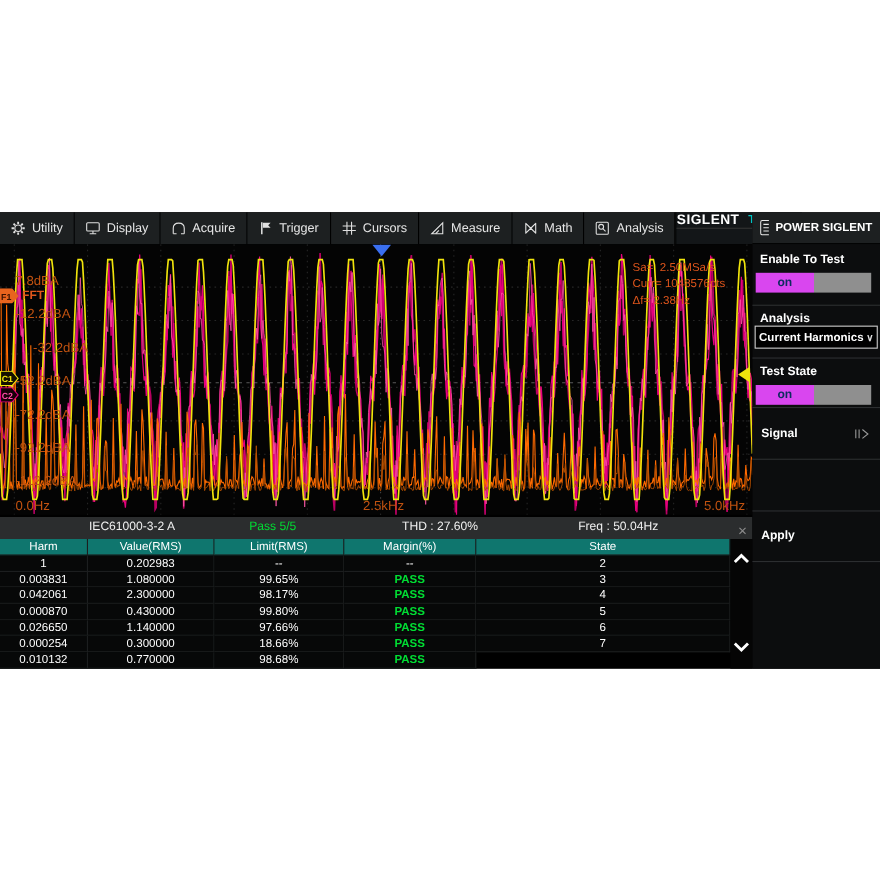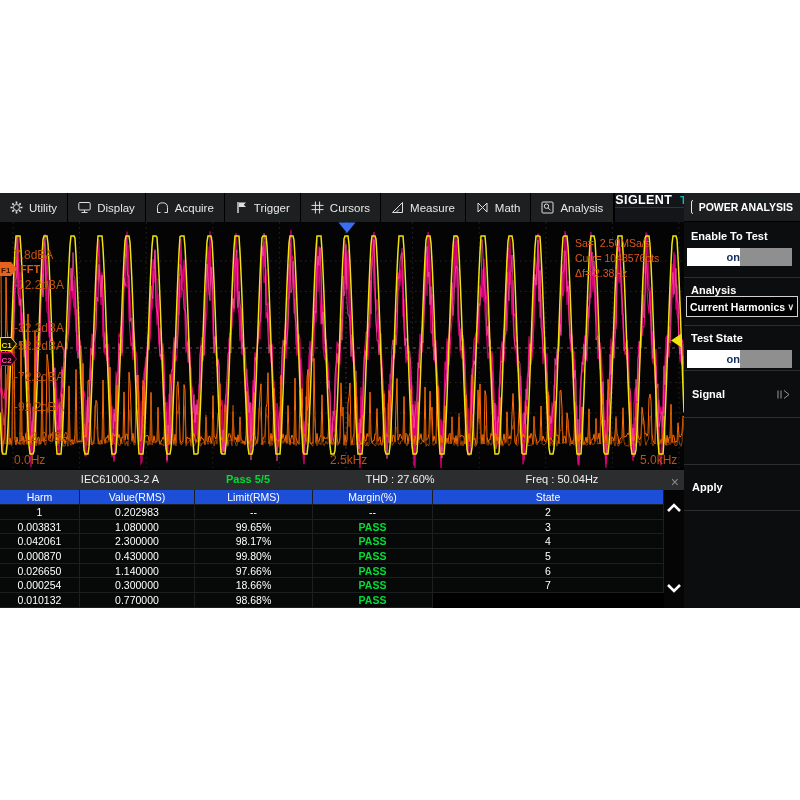--- a/index.html
+++ b/index.html
@@ -23,36 +23,36 @@
   .fft-label,.freq-label{color:#c05210;font-size:12px;white-space:nowrap}
   .freq-label{position:absolute;bottom:1px}
   .acq-info{position:absolute;left:575px;top:14px;color:#e0561c;font-size:10.5px;line-height:15px;white-space:pre}
   .chan-marker{position:absolute;left:0}
   .fft-trace-label{position:absolute;left:20px;top:41px;color:#e0561c;font-size:11px;font-weight:bold}
   .trig-pos{position:absolute;left:338px;top:0}
   .trig-level{position:absolute;right:2px;top:111px}
   
   .status-bar{position:absolute;left:0;top:277px;width:684px;height:20px;background:#2b2d2e;color:#f0f0f0;font-size:11px}
   .status-bar span{position:absolute;top:3px;transform:translateX(-50%);white-space:nowrap}
-  .sb-pass{color:#00dd33;font-weight:bold}
+  .sb-pass{color:#00dd33;font-weight:normal}
   .sb-close{position:absolute;right:5px;top:1px;transform:none!important;color:#8a8a8a;font-size:14px;line-height:18px;cursor:default}
   
   .harm-table{position:absolute;left:0;top:297px;width:664px;height:118px;display:grid;grid-template-columns:80px 115px 118px 120px 231px;grid-template-rows:15px repeat(7,14.7px);font-size:10.5px;color:#fff}
   .harm-table div{display:flex;align-items:center;justify-content:center;border-right:1px solid #1c1e1f;border-bottom:1px solid #1c1e1f;background:#070808;white-space:nowrap;overflow:hidden}
-  .harm-table .th{background:#1d4ed8}
+  .harm-table .th{background:#0f766e}
   .harm-table .pass{color:#00dd33;font-weight:bold}
   .scroll-zone{position:absolute;left:664px;top:297px;width:20px;height:118px;background:#050505}
   .scroll-up{position:absolute;left:2px;top:12px}
   .scroll-down{position:absolute;left:2px;top:92px}
   
   .side-panel{position:absolute;left:684px;top:0;width:116px;height:415px;background:#0c0d0e;color:#fff}
   .panel-header{position:absolute;left:0;top:0;width:116px;height:29px;background:#1d2021;border-bottom:1px solid #000;display:flex;align-items:center;gap:6px;padding:0 7px;font-size:10.5px;font-weight:bold;white-space:nowrap}
   .panel-label{position:absolute;left:7px;font-size:11px;font-weight:bold;white-space:nowrap}
   .toggle{position:absolute;left:3px;width:105px;height:18px;display:flex}
-  .tg-on{width:53px;background:#ffffff;color:#0e2c5e;font-size:11px;font-weight:bold;text-align:right;line-height:18px}
+  .tg-on{width:53px;background:#d946ef;color:#0e2c5e;font-size:11px;font-weight:bold;text-align:center;line-height:18px}
   .tg-off{flex:1;background:#8f8f8f}
   .dropdown{position:absolute;left:2px;width:112px;height:21px;border:1px solid #d0d0d0;background:#000;display:flex;align-items:center;justify-content:space-between;padding:0 3px;font-size:10.5px;font-weight:bold;white-space:nowrap}
   .dd-chev{color:#ddd;font-size:9px}
   .hr{position:absolute;left:0;width:116px;height:1px;background:#2c2e30}
   .panel-row-label{font-size:11px;font-weight:bold}
   .panel-row{position:absolute;left:0;width:116px;height:24px;display:flex;align-items:center;justify-content:space-between;padding:0 8px}
 </style>
 </head>
 <body>
 
@@ -176,21 +176,21 @@
           <polyline points="0.0,165.1 1.0,171.3 2.0,166.7 3.0,175.1 4.0,176.7 5.0,168.7 6.0,162.4 7.0,163.3 8.0,156.7 9.0,155.6 10.0,134.5 11.0,135.8 12.0,110.1 13.0,87.0 14.0,90.5 15.0,57.5 16.0,56.8 17.0,51.1 18.0,13.0 19.0,62.6 20.0,63.2 21.0,97.4 22.0,97.4 23.0,102.1 24.0,135.3 25.0,125.0 26.0,117.8 27.0,143.3 28.0,143.3 29.0,160.9 30.0,190.7 31.0,245.2 32.0,199.3 33.0,214.5 34.0,160.9 35.0,151.9 36.0,131.8 37.0,139.4 38.0,111.6 39.0,124.4 40.0,89.5 41.0,74.8 42.0,68.0 43.0,27.9 44.0,19.0 45.0,22.6 46.0,79.6 47.0,33.6 48.0,58.3 49.0,115.1 50.0,99.2 51.0,109.9 52.0,119.0 53.0,152.1 54.0,175.2 55.0,183.6 56.0,160.1 57.0,193.2 58.0,176.5 59.0,233.6 60.0,176.5 61.0,168.8 62.0,144.2 63.0,159.3 64.0,149.5 65.0,144.2 66.0,120.4 67.0,111.8 68.0,112.1 69.0,107.8 70.0,72.3 71.0,63.0 72.0,58.1 73.0,76.7 74.0,58.3 75.0,92.1 76.0,95.1 77.0,129.1 78.0,113.0 79.0,131.7 80.0,118.3 81.0,132.0 82.0,167.1 83.0,172.8 84.0,168.7 85.0,176.4 86.0,234.4 87.0,178.0 88.0,224.3 89.0,193.7 90.0,146.5 91.0,159.0 92.0,144.9 93.0,114.4 94.0,113.7 95.0,86.9 96.0,87.9 97.0,56.7 98.0,42.7 99.0,17.2 100.0,51.7 101.0,69.9 102.0,53.8 103.0,108.0 104.0,130.7 105.0,122.8 106.0,109.7 107.0,112.8 108.0,137.4 109.0,135.5 110.0,194.7 111.0,197.1 112.0,233.8 113.0,232.4 114.0,239.6 115.0,227.2 116.0,149.4 117.0,185.0 118.0,156.8 119.0,112.6 120.0,114.4 121.0,104.1 122.0,128.6 123.0,74.1 124.0,64.5 125.0,31.5 126.0,35.7 127.0,9.4 128.0,47.2 129.0,95.5 130.0,110.5 131.0,123.9 132.0,120.0 133.0,138.0 134.0,110.3 135.0,120.6 136.0,156.3 137.0,182.8 138.0,158.7 139.0,203.1 140.0,221.0 141.0,232.4 142.0,178.8 143.0,211.3 144.0,185.2 145.0,145.5 146.0,157.9 147.0,128.6 148.0,112.1 149.0,125.5 150.0,117.8 151.0,69.7 152.0,87.2 153.0,37.1 154.0,47.1 155.0,27.2 156.0,72.3 157.0,103.2 158.0,71.7 159.0,123.5 160.0,131.9 161.0,137.7 162.0,134.8 163.0,121.3 164.0,135.9 165.0,190.3 166.0,207.3 167.0,180.0 168.0,230.4 169.0,171.9 170.0,221.4 171.0,201.0 172.0,160.6 173.0,129.7 174.0,115.3 175.0,136.4 176.0,139.2 177.0,132.3 178.0,96.0 179.0,52.5 180.0,53.4 181.0,16.7 182.0,51.2 183.0,60.1 184.0,37.4 185.0,56.0 186.0,130.4 187.0,119.5 188.0,140.4 189.0,116.0 190.0,133.8 191.0,163.0 192.0,165.4 193.0,173.2 194.0,182.7 195.0,219.4 196.0,199.4 197.0,177.4 198.0,216.6 199.0,162.4 200.0,167.6 201.0,143.8 202.0,122.6 203.0,139.3 204.0,130.3 205.0,68.8 206.0,69.0 207.0,64.6 208.0,29.0 209.0,59.8 210.0,9.3 211.0,63.5 212.0,45.3 213.0,80.9 214.0,117.6 215.0,116.0 216.0,114.8 217.0,138.8 218.0,137.4 219.0,145.2 220.0,180.2 221.0,184.2 222.0,177.7 223.0,193.5 224.0,229.0 225.0,216.5 226.0,200.5 227.0,177.6 228.0,155.0 229.0,140.9 230.0,111.5 231.0,112.2 232.0,81.0 233.0,61.2 234.0,54.9 235.0,29.7 236.0,11.1 237.0,75.7 238.0,85.9 239.0,92.2 240.0,119.3 241.0,85.8 242.0,118.1 243.0,111.9 244.0,145.4 245.0,163.4 246.0,158.8 247.0,200.8 248.0,205.2 249.0,173.7 250.0,230.4 251.0,195.8 252.0,209.6 253.0,158.1 254.0,180.7 255.0,143.5 256.0,130.8 257.0,136.7 258.0,111.1 259.0,103.9 260.0,98.6 261.0,99.0 262.0,26.0 263.0,23.6 264.0,45.4 265.0,19.2 266.0,96.5 267.0,90.3 268.0,99.9 269.0,94.4 270.0,112.9 271.0,141.2 272.0,123.8 273.0,175.4 274.0,168.2 275.0,174.9 276.0,193.8 277.0,193.9 278.0,208.4 279.0,225.4 280.0,219.1 281.0,161.1 282.0,127.4 283.0,123.4 284.0,122.2 285.0,107.9 286.0,136.9 287.0,110.4 288.0,74.7 289.0,77.2 290.0,67.5 291.0,40.1 292.0,33.5 293.0,36.5 294.0,51.5 295.0,69.4 296.0,107.9 297.0,133.7 298.0,125.2 299.0,112.1 300.0,117.7 301.0,187.0 302.0,177.3 303.0,225.9 304.0,198.9 305.0,213.4 306.0,199.4 307.0,186.8 308.0,184.9 309.0,134.1 310.0,126.1 311.0,134.2 312.0,137.5 313.0,139.1 314.0,126.5 315.0,61.4 316.0,100.5 317.0,39.0 318.0,40.5 319.0,42.0 320.0,72.0 321.0,102.6 322.0,91.1 323.0,82.5 324.0,122.7 325.0,129.1 326.0,126.6 327.0,135.0 328.0,141.2 329.0,165.6 330.0,171.0 331.0,202.8 332.0,218.8 333.0,194.1 334.0,198.9 335.0,179.6 336.0,156.6 337.0,119.6 338.0,124.7 339.0,121.3 340.0,142.7 341.0,103.7 342.0,109.4 343.0,93.7 344.0,63.5 345.0,18.0 346.0,60.4 347.0,64.9 348.0,27.6 349.0,51.9 350.0,80.3 351.0,113.1 352.0,127.5 353.0,140.1 354.0,135.9 355.0,146.5 356.0,176.8 357.0,174.2 358.0,199.8 359.0,220.2 360.0,236.4 361.0,164.9 362.0,190.7 363.0,195.4 364.0,139.9 365.0,124.8 366.0,110.3 367.0,109.8 368.0,114.6 369.0,114.3 370.0,82.4 371.0,57.6 372.0,41.6 373.0,33.6 374.0,65.0 375.0,69.9 376.0,98.3 377.0,110.3 378.0,91.2 379.0,130.4 380.0,122.2 381.0,111.4 382.0,151.6 383.0,188.2 384.0,177.7 385.0,227.2 386.0,209.4 387.0,214.0 388.0,215.1 389.0,161.9 390.0,203.8 391.0,169.9 392.0,158.5 393.0,133.8 394.0,129.7 395.0,130.3 396.0,88.0 397.0,89.7 398.0,50.3 399.0,55.9 400.0,63.9 401.0,45.5 402.0,25.9 403.0,95.1 404.0,76.7 405.0,115.7 406.0,140.9 407.0,123.9 408.0,123.6 409.0,125.3 410.0,145.2 411.0,172.2 412.0,162.8 413.0,228.4 414.0,195.8 415.0,246.3 416.0,183.2 417.0,207.9 418.0,146.0 419.0,148.5 420.0,111.7 421.0,122.8 422.0,105.7 423.0,103.8 424.0,83.8 425.0,81.6 426.0,33.0 427.0,44.0 428.0,62.2 429.0,14.8 430.0,70.9 431.0,110.4 432.0,111.6 433.0,100.1 434.0,120.7 435.0,138.9 436.0,118.3 437.0,170.7 438.0,176.0 439.0,165.5 440.0,212.5 441.0,248.2 442.0,198.4 443.0,229.7 444.0,180.2 445.0,139.6 446.0,148.3 447.0,116.3 448.0,128.1 449.0,143.5 450.0,130.4 451.0,110.2 452.0,98.3 453.0,69.2 454.0,63.6 455.0,19.3 456.0,65.4 457.0,18.3 458.0,88.8 459.0,100.6 460.0,129.4 461.0,106.4 462.0,119.5 463.0,116.1 464.0,135.0 465.0,141.4 466.0,178.9 467.0,176.7 468.0,233.2 469.0,205.9 470.0,206.5 471.0,169.1 472.0,205.8 473.0,137.4 474.0,117.7 475.0,115.8 476.0,110.0 477.0,115.8 478.0,109.8 479.0,85.8 480.0,62.9 481.0,73.5 482.0,74.4 483.0,46.7 484.0,79.7 485.0,44.3 486.0,70.7 487.0,81.5 488.0,99.0 489.0,115.7 490.0,145.9 491.0,156.3 492.0,129.3 493.0,143.9 494.0,169.1 495.0,228.4 496.0,201.7 497.0,198.7 498.0,224.4 499.0,176.1 500.0,154.1 501.0,127.9 502.0,119.4 503.0,129.0 504.0,139.4 505.0,123.0 506.0,67.5 507.0,109.3 508.0,78.2 509.0,32.5 510.0,63.0 511.0,51.7 512.0,92.8 513.0,58.3 514.0,94.0 515.0,91.8 516.0,120.0 517.0,114.7 518.0,140.5 519.0,150.1 520.0,188.9 521.0,154.0 522.0,222.1 523.0,218.9 524.0,237.9 525.0,179.9 526.0,181.3 527.0,192.8 528.0,151.3 529.0,114.3 530.0,134.8 531.0,142.7 532.0,135.8 533.0,122.4 534.0,100.4 535.0,34.9 536.0,42.6 537.0,58.6 538.0,23.2 539.0,30.2 540.0,47.9 541.0,92.9 542.0,101.0 543.0,142.2 544.0,126.7 545.0,114.9 546.0,148.8 547.0,131.5 548.0,192.0 549.0,172.9 550.0,198.0 551.0,218.7 552.0,180.3 553.0,200.8 554.0,163.0 555.0,167.1 556.0,148.7 557.0,148.4 558.0,130.9 559.0,122.2 560.0,110.4 561.0,91.5 562.0,63.6 563.0,74.1 564.0,67.7 565.0,9.0 566.0,15.3 567.0,66.4 568.0,58.7 569.0,94.0 570.0,116.7 571.0,112.6 572.0,113.6 573.0,138.4 574.0,137.9 575.0,138.2 576.0,214.6 577.0,223.8 578.0,242.6 579.0,235.8 580.0,169.0 581.0,159.0 582.0,147.3 583.0,134.8 584.0,122.5 585.0,113.2 586.0,135.1 587.0,139.5 588.0,84.1 589.0,96.2 590.0,63.2 591.0,9.9 592.0,49.6 593.0,70.3 594.0,44.4 595.0,87.0 596.0,99.7 597.0,105.6 598.0,137.1 599.0,135.0 600.0,120.4 601.0,169.9 602.0,159.9 603.0,173.2 604.0,196.0 605.0,227.2 606.0,242.0 607.0,231.4 608.0,186.5 609.0,169.2 610.0,173.7 611.0,116.4 612.0,139.6 613.0,129.1 614.0,124.5 615.0,77.7 616.0,107.1 617.0,70.9 618.0,17.7 619.0,29.4 620.0,24.5 621.0,62.8 622.0,92.4 623.0,92.0 624.0,115.4 625.0,132.8 626.0,129.2 627.0,138.2 628.0,125.2 629.0,146.9 630.0,176.6 631.0,194.6 632.0,232.9 633.0,202.1 634.0,224.7 635.0,194.8 636.0,198.5 637.0,166.8 638.0,136.3 639.0,119.1 640.0,126.1 641.0,109.1 642.0,113.9 643.0,104.6 644.0,104.8 645.0,88.9 646.0,10.2 647.0,66.6 648.0,82.7 649.0,91.8 650.0,68.8 651.0,79.5 652.0,124.1 653.0,109.0 654.0,142.7 655.0,145.8 656.0,127.0 657.0,180.7 658.0,222.7 659.0,177.6 660.0,192.0 661.0,184.4 662.0,220.4 663.0,184.7 664.0,190.8 665.0,156.4 666.0,150.6 667.0,122.1 668.0,123.2 669.0,135.8 670.0,119.7 671.0,102.9 672.0,72.7 673.0,59.1 674.0,29.7 675.0,65.6 676.0,57.6 677.0,92.2 678.0,96.6 679.0,118.4 680.0,139.7 681.0,125.2 682.0,116.9 683.0,122.1 684.0,164.7" fill="none" stroke="#e6007e" stroke-width="1.1"></polyline>
           <polyline points="0.0,145.9 1.0,159.8 2.0,185.3 3.0,191.7 4.0,203.4 5.0,194.6 6.0,181.9 7.0,162.2 8.0,141.1 9.0,120.1 10.0,132.5 11.0,114.8 12.0,123.8 13.0,116.5 14.0,111.8 15.0,67.5 16.0,65.2 17.0,14.8 18.0,72.1 19.0,75.0 20.0,84.1 21.0,76.7 22.0,109.9 23.0,106.9 24.0,121.6 25.0,117.4 26.0,121.8 27.0,158.8 28.0,159.4 29.0,181.9 30.0,182.7 31.0,198.6 32.0,215.9 33.0,184.6 34.0,200.4 35.0,171.4 36.0,147.0 37.0,125.5 38.0,133.6 39.0,124.2 40.0,124.5 41.0,73.9 42.0,51.6 43.0,75.1 44.0,32.6 45.0,12.5 46.0,65.1 47.0,58.7 48.0,65.4 49.0,84.9 50.0,120.2 51.0,117.8 52.0,121.5 53.0,138.3 54.0,151.1 55.0,145.7 56.0,198.7 57.0,204.0 58.0,207.9 59.0,206.9 60.0,182.4 61.0,207.9 62.0,147.5 63.0,165.6 64.0,127.2 65.0,136.2 66.0,119.7 67.0,127.4 68.0,117.8 69.0,75.9 70.0,61.5 71.0,45.9 72.0,69.1 73.0,30.4 74.0,54.0 75.0,57.0 76.0,87.2 77.0,127.1 78.0,136.4 79.0,127.1 80.0,127.1 81.0,123.7 82.0,138.9 83.0,174.0 84.0,201.3 85.0,203.8 86.0,215.7 87.0,187.5 88.0,175.0 89.0,200.6 90.0,159.9 91.0,126.1 92.0,133.3 93.0,124.7 94.0,118.9 95.0,115.0 96.0,106.0 97.0,75.0 98.0,79.5 99.0,42.5 100.0,58.9 101.0,75.2 102.0,53.1 103.0,67.1 104.0,108.1 105.0,125.8 106.0,121.9 107.0,137.2 108.0,148.9 109.0,170.1 110.0,167.3 111.0,174.1 112.0,206.6 113.0,220.7 114.0,186.8 115.0,199.5 116.0,164.6 117.0,152.3 118.0,151.4 119.0,121.5 120.0,128.5 121.0,117.7 122.0,131.2 123.0,108.6 124.0,56.0 125.0,63.7 126.0,14.4 127.0,48.1 128.0,54.1 129.0,53.9 130.0,99.4 131.0,96.1 132.0,96.5 133.0,127.7 134.0,121.6 135.0,125.6 136.0,161.4 137.0,153.0 138.0,171.8 139.0,184.5 140.0,219.8 141.0,217.9 142.0,205.4 143.0,163.7 144.0,193.8 145.0,151.5 146.0,139.6 147.0,129.5 148.0,116.6 149.0,127.9 150.0,84.8 151.0,63.8 152.0,72.4 153.0,76.6 154.0,50.4 155.0,28.3 156.0,84.5 157.0,88.3 158.0,94.7 159.0,111.0 160.0,134.5 161.0,132.0 162.0,138.1 163.0,132.5 164.0,154.0 165.0,199.3 166.0,189.6 167.0,238.4 168.0,203.0 169.0,214.7 170.0,221.7 171.0,151.8 172.0,147.0 173.0,147.3 174.0,125.3 175.0,119.5 176.0,114.2 177.0,126.0 178.0,114.6 179.0,88.8 180.0,42.4 181.0,44.7 182.0,67.5 183.0,67.8 184.0,87.4 185.0,87.9 186.0,92.1 187.0,117.3 188.0,126.9 189.0,140.7 190.0,143.4 191.0,166.4 192.0,189.2 193.0,191.2 194.0,172.5 195.0,200.7 196.0,182.4 197.0,192.9 198.0,177.5 199.0,177.2 200.0,132.9 201.0,123.9 202.0,124.0 203.0,132.4 204.0,133.1 205.0,109.5 206.0,70.0 207.0,42.1 208.0,56.5 209.0,69.2 210.0,78.7 211.0,44.8 212.0,55.4 213.0,76.0 214.0,131.2 215.0,114.6 216.0,124.4 217.0,144.0 218.0,137.6 219.0,142.1 220.0,177.1 221.0,223.3 222.0,232.1 223.0,207.8 224.0,229.8 225.0,181.4 226.0,170.3 227.0,155.1 228.0,132.1 229.0,129.5 230.0,129.7 231.0,130.7 232.0,85.6 233.0,76.2 234.0,86.5 235.0,47.5 236.0,34.2 237.0,27.8 238.0,85.7 239.0,69.3 240.0,81.2 241.0,87.8 242.0,126.6 243.0,118.9 244.0,129.5 245.0,125.9 246.0,144.9 247.0,159.5 248.0,166.2 249.0,190.7 250.0,180.2 251.0,238.1 252.0,191.5 253.0,179.6 254.0,166.3 255.0,135.4 256.0,138.6 257.0,126.6 258.0,119.9 259.0,105.5 260.0,99.4 261.0,89.2 262.0,25.3 263.0,33.7 264.0,11.3 265.0,18.7 266.0,82.6 267.0,82.1 268.0,112.8 269.0,131.4 270.0,122.7 271.0,134.3 272.0,138.0 273.0,157.2 274.0,189.9 275.0,188.5 276.0,208.6 277.0,238.9 278.0,215.1 279.0,197.7 280.0,188.0 281.0,173.4 282.0,137.6 283.0,118.3 284.0,123.9 285.0,118.2 286.0,122.3 287.0,116.0 288.0,106.1 289.0,78.3 290.0,20.2 291.0,70.9 292.0,66.7 293.0,39.3 294.0,73.0 295.0,94.6 296.0,101.5 297.0,111.6 298.0,122.6 299.0,136.8 300.0,138.6 301.0,182.7 302.0,170.7 303.0,205.5 304.0,231.3 305.0,216.6 306.0,174.5 307.0,188.5 308.0,183.9 309.0,161.7 310.0,143.3 311.0,128.3 312.0,123.4 313.0,106.1 314.0,103.3 315.0,89.0 316.0,90.7 317.0,47.9 318.0,34.2 319.0,43.5 320.0,25.7 321.0,48.8 322.0,102.0 323.0,90.0 324.0,106.0 325.0,121.7 326.0,117.4 327.0,127.2 328.0,166.7 329.0,158.2 330.0,171.6 331.0,220.4 332.0,217.9 333.0,188.9 334.0,193.7 335.0,153.0 336.0,142.1 337.0,131.2 338.0,141.0 339.0,134.9 340.0,128.6 341.0,96.4 342.0,118.0 343.0,54.1 344.0,73.8 345.0,68.8 346.0,22.2 347.0,80.9 348.0,93.2 349.0,93.2 350.0,100.6 351.0,134.6 352.0,112.8 353.0,116.8 354.0,138.5 355.0,168.9 356.0,148.8 357.0,196.8 358.0,216.2 359.0,226.8 360.0,196.6 361.0,211.3 362.0,189.8 363.0,172.6 364.0,145.5 365.0,128.5 366.0,137.4 367.0,133.5 368.0,111.3 369.0,98.1 370.0,58.5 371.0,92.3 372.0,35.7 373.0,34.0 374.0,17.4 375.0,58.2 376.0,100.3 377.0,118.9 378.0,118.6 379.0,133.0 380.0,121.6 381.0,140.2 382.0,146.5 383.0,158.0 384.0,189.4 385.0,185.6 386.0,218.7 387.0,236.6 388.0,213.9 389.0,220.9 390.0,194.6 391.0,155.0 392.0,124.6 393.0,117.8 394.0,136.5 395.0,112.8 396.0,122.9 397.0,111.4 398.0,55.0 399.0,56.1 400.0,39.1 401.0,32.7 402.0,30.7 403.0,46.2 404.0,108.6 405.0,123.7 406.0,116.1 407.0,119.4 408.0,132.2 409.0,128.9 410.0,131.4 411.0,147.6 412.0,193.6 413.0,182.5 414.0,205.8 415.0,191.9 416.0,184.4 417.0,170.1 418.0,140.5 419.0,146.0 420.0,128.3 421.0,120.2 422.0,119.2 423.0,120.9 424.0,96.1 425.0,58.2 426.0,33.8 427.0,24.2 428.0,55.0 429.0,50.1 430.0,82.7 431.0,64.5 432.0,86.2 433.0,120.9 434.0,138.3 435.0,121.8 436.0,127.3 437.0,147.1 438.0,160.2 439.0,202.6 440.0,217.9 441.0,221.4 442.0,236.1 443.0,218.8 444.0,192.1 445.0,166.9 446.0,159.2 447.0,148.3 448.0,120.8 449.0,116.0 450.0,106.1 451.0,83.2 452.0,60.5 453.0,93.7 454.0,80.0 455.0,53.3 456.0,44.4 457.0,44.6 458.0,46.5 459.0,96.9 460.0,108.6 461.0,127.7 462.0,127.4 463.0,116.8 464.0,136.6 465.0,164.5 466.0,174.4 467.0,199.9 468.0,232.1 469.0,233.7 470.0,231.6 471.0,213.0 472.0,160.1 473.0,144.9 474.0,138.6 475.0,142.8 476.0,129.4 477.0,105.2 478.0,93.7 479.0,81.4 480.0,83.6 481.0,69.9 482.0,17.4 483.0,32.6 484.0,62.1 485.0,67.4 486.0,83.5 487.0,113.6 488.0,104.0 489.0,124.5 490.0,117.9 491.0,144.1 492.0,150.0 493.0,170.5 494.0,197.7 495.0,181.0 496.0,226.8 497.0,218.7 498.0,194.5 499.0,200.6 500.0,152.3 501.0,139.6 502.0,139.5 503.0,120.2 504.0,120.8 505.0,111.6 506.0,112.2 507.0,50.1 508.0,64.3 509.0,78.8 510.0,49.9 511.0,50.0 512.0,33.0 513.0,64.3 514.0,114.0 515.0,123.7 516.0,125.5 517.0,126.7 518.0,137.9 519.0,139.1 520.0,141.6 521.0,168.8 522.0,226.4 523.0,214.7 524.0,190.4 525.0,201.9 526.0,166.9 527.0,177.7 528.0,157.4 529.0,136.2 530.0,122.0 531.0,137.9 532.0,117.5 533.0,90.9 534.0,59.4 535.0,52.3 536.0,63.4 537.0,45.8 538.0,18.1 539.0,79.5 540.0,48.3 541.0,105.2 542.0,109.8 543.0,123.9 544.0,131.1 545.0,132.4 546.0,150.3 547.0,150.6 548.0,176.2 549.0,208.5 550.0,193.7 551.0,201.5 552.0,194.2 553.0,184.7 554.0,180.6 555.0,136.4 556.0,143.2 557.0,126.9 558.0,126.3 559.0,129.3 560.0,102.3 561.0,113.5 562.0,52.5 563.0,50.2 564.0,48.5 565.0,28.5 566.0,36.0 567.0,69.4 568.0,64.0 569.0,93.9 570.0,114.6 571.0,121.8 572.0,122.3 573.0,127.5 574.0,156.8 575.0,148.2 576.0,159.0 577.0,224.0 578.0,197.3 579.0,234.1 580.0,183.1 581.0,159.7 582.0,139.9 583.0,142.6 584.0,122.5 585.0,137.3 586.0,137.2 587.0,127.0 588.0,112.4 589.0,86.1 590.0,80.9 591.0,40.0 592.0,30.0 593.0,53.3 594.0,38.9 595.0,56.2 596.0,118.0 597.0,115.5 598.0,113.7 599.0,128.0 600.0,127.3 601.0,140.6 602.0,174.1 603.0,159.6 604.0,204.7 605.0,198.1 606.0,225.7 607.0,232.9 608.0,168.2 609.0,168.4 610.0,132.2 611.0,152.5 612.0,124.3 613.0,120.1 614.0,136.3 615.0,117.5 616.0,102.6 617.0,37.4 618.0,24.4 619.0,16.6 620.0,37.0 621.0,59.7 622.0,76.2 623.0,91.7 624.0,129.1 625.0,127.2 626.0,125.3 627.0,118.3 628.0,154.6 629.0,166.8 630.0,166.4 631.0,176.2 632.0,222.3 633.0,205.9 634.0,235.1 635.0,220.3 636.0,157.2 637.0,179.2 638.0,136.8 639.0,132.3 640.0,119.1 641.0,126.0 642.0,107.7 643.0,72.8 644.0,95.9 645.0,69.6 646.0,36.1 647.0,41.8 648.0,65.8 649.0,68.9 650.0,80.2 651.0,99.8 652.0,122.1 653.0,136.6 654.0,118.1 655.0,142.9 656.0,143.8 657.0,166.0 658.0,161.8 659.0,204.9 660.0,199.9 661.0,191.7 662.0,189.6 663.0,205.6 664.0,143.7 665.0,162.8 666.0,134.8 667.0,132.9 668.0,118.6 669.0,104.4 670.0,120.8 671.0,63.8 672.0,61.6 673.0,50.4 674.0,72.5 675.0,64.7 676.0,46.3 677.0,78.9 678.0,80.3 679.0,122.8 680.0,132.1 681.0,120.5 682.0,142.0 683.0,133.8 684.0,147.2" fill="none" stroke="#ff57a8" stroke-width="0.7"></polyline>
           <polyline points="0.0,46.4 1.0,49.1 2.0,220.3 3.0,222.1 4.0,218.4 5.0,213.5 6.0,55.0 7.0,108.4 8.0,116.3 9.0,222.5 10.0,215.9 11.0,222.4 12.0,217.8 13.0,77.7 14.0,129.8 15.0,216.8 16.0,223.0 17.0,215.3 18.0,221.5 19.0,220.9 20.0,222.5 21.0,119.7 22.0,219.0 23.0,214.0 24.0,220.4 25.0,217.3 26.0,211.8 27.0,221.3 28.0,91.9 29.0,218.6 30.0,213.9 31.0,221.6 32.0,213.0 33.0,215.5 34.0,216.1 35.0,108.3 36.0,221.1 37.0,219.0 38.0,215.2 39.0,215.3 40.0,221.9 41.0,221.7 42.0,154.2 43.0,215.9 44.0,220.0 45.0,215.7 46.0,214.7 47.0,132.3 48.0,139.8 49.0,158.2 50.0,216.5 51.0,211.5 52.0,213.2 53.0,216.4 54.0,176.0 55.0,166.4 56.0,221.7 57.0,212.7 58.0,221.8 59.0,212.2 60.0,215.8 61.0,213.2 62.0,171.9 63.0,219.4 64.0,216.8 65.0,222.0 66.0,217.8 67.0,214.4 68.0,217.4 69.0,163.9 70.0,219.2 71.0,219.8 72.0,217.4 73.0,222.4 74.0,220.4 75.0,212.8 76.0,147.4 77.0,220.2 78.0,219.3 79.0,219.8 80.0,219.4 81.0,219.3 82.0,219.5 83.0,141.4 84.0,215.5 85.0,213.5 86.0,215.0 87.0,211.2 88.0,158.7 89.0,158.1 90.0,173.8 91.0,214.4 92.0,222.7 93.0,222.0 94.0,218.0 95.0,191.3 96.0,178.4 97.0,180.8 98.0,215.6 99.0,222.1 100.0,219.8 101.0,218.3 102.0,222.1 103.0,158.0 104.0,216.6 105.0,221.1 106.0,215.3 107.0,216.2 108.0,213.2 109.0,218.4 110.0,145.1 111.0,215.5 112.0,222.9 113.0,211.3 114.0,212.9 115.0,214.2 116.0,212.2 117.0,163.0 118.0,215.7 119.0,212.4 120.0,216.0 121.0,221.7 122.0,215.0 123.0,215.8 124.0,169.9 125.0,218.1 126.0,212.3 127.0,212.0 128.0,217.8 129.0,150.2 130.0,161.3 131.0,186.0 132.0,218.6 133.0,211.3 134.0,219.0 135.0,220.7 136.0,179.2 137.0,165.7 138.0,153.0 139.0,217.3 140.0,219.0 141.0,218.8 142.0,212.3 143.0,158.4 144.0,163.3 145.0,214.8 146.0,213.9 147.0,213.5 148.0,213.6 149.0,218.8 150.0,219.7 151.0,170.4 152.0,218.1 153.0,220.6 154.0,213.8 155.0,219.4 156.0,220.1 157.0,219.6 158.0,185.3 159.0,218.1 160.0,222.4 161.0,219.8 162.0,217.6 163.0,215.2 164.0,217.3 165.0,180.6 166.0,215.0 167.0,221.1 168.0,212.6 169.0,222.8 170.0,152.4 171.0,160.5 172.0,172.4 173.0,216.3 174.0,222.1 175.0,212.3 176.0,221.0 177.0,164.3 178.0,159.5 179.0,178.9 180.0,216.9 181.0,221.2 182.0,220.4 183.0,218.2 184.0,162.6 185.0,167.3 186.0,221.3 187.0,214.8 188.0,216.6 189.0,216.0 190.0,216.7 191.0,220.6 192.0,190.6 193.0,213.6 194.0,211.5 195.0,216.5 196.0,220.5 197.0,217.3 198.0,214.6 199.0,189.1 200.0,219.1 201.0,214.5 202.0,216.9 203.0,216.5 204.0,218.8 205.0,222.6 206.0,195.0 207.0,218.6 208.0,219.9 209.0,214.1 210.0,214.4 211.0,221.0 212.0,218.1 213.0,173.5 214.0,214.2 215.0,215.0 216.0,217.3 217.0,211.2 218.0,192.0 219.0,188.9 220.0,161.6 221.0,218.3 222.0,215.1 223.0,219.8 224.0,218.6 225.0,182.7 226.0,184.6 227.0,222.8 228.0,215.6 229.0,211.3 230.0,212.5 231.0,216.3 232.0,219.3 233.0,189.6 234.0,212.3 235.0,217.8 236.0,215.2 237.0,220.3 238.0,212.9 239.0,219.7 240.0,194.8 241.0,217.6 242.0,218.0 243.0,221.6 244.0,218.9 245.0,222.5 246.0,212.8 247.0,169.3 248.0,222.6 249.0,218.8 250.0,221.9 251.0,217.7 252.0,213.5 253.0,212.0 254.0,170.5 255.0,213.6 256.0,218.3 257.0,221.6 258.0,213.2 259.0,191.2 260.0,172.0 261.0,161.8 262.0,222.8 263.0,217.0 264.0,214.9 265.0,213.4 266.0,185.5 267.0,181.8 268.0,150.7 269.0,221.9 270.0,218.6 271.0,211.3 272.0,219.2 273.0,211.7 274.0,166.2 275.0,219.1 276.0,216.7 277.0,218.5 278.0,218.1 279.0,220.5 280.0,215.7 281.0,153.4 282.0,216.7 283.0,211.9 284.0,216.4 285.0,219.2 286.0,212.9 287.0,221.4 288.0,183.5 289.0,212.3 290.0,222.4 291.0,216.4 292.0,213.0 293.0,215.6 294.0,222.5 295.0,156.1 296.0,215.3 297.0,219.5 298.0,221.2 299.0,222.3 300.0,168.3 301.0,194.5 302.0,166.6 303.0,222.6 304.0,212.0 305.0,213.7 306.0,219.8 307.0,155.4 308.0,147.3 309.0,186.4 310.0,220.4 311.0,222.2 312.0,220.6 313.0,221.4 314.0,136.3 315.0,195.1 316.0,220.6 317.0,211.4 318.0,219.6 319.0,219.7 320.0,215.2 321.0,212.9 322.0,172.8 323.0,219.6 324.0,214.6 325.0,216.9 326.0,215.7 327.0,216.4 328.0,215.6 329.0,196.6 330.0,219.9 331.0,221.1 332.0,220.8 333.0,220.8 334.0,215.1 335.0,212.6 336.0,194.1 337.0,215.2 338.0,221.5 339.0,221.7 340.0,214.5 341.0,161.1 342.0,194.0 343.0,185.2 344.0,222.5 345.0,212.7 346.0,220.3 347.0,217.4 348.0,181.1 349.0,174.7 350.0,161.0 351.0,217.2 352.0,222.8 353.0,215.3 354.0,212.1 355.0,155.4 356.0,160.5 357.0,216.9 358.0,211.7 359.0,216.7 360.0,219.9 361.0,222.6 362.0,220.1 363.0,193.3 364.0,212.0 365.0,219.0 366.0,219.1 367.0,211.5 368.0,214.6 369.0,213.3 370.0,170.1 371.0,213.9 372.0,220.9 373.0,218.6 374.0,218.7 375.0,211.9 376.0,212.1 377.0,186.5 378.0,219.2 379.0,217.1 380.0,214.8 381.0,222.7 382.0,222.8 383.0,215.9 384.0,171.7 385.0,217.3 386.0,213.3 387.0,212.6 388.0,213.9 389.0,168.4 390.0,176.3 391.0,185.9 392.0,219.9 393.0,213.1 394.0,213.7 395.0,220.1 396.0,183.6 397.0,156.4 398.0,218.0 399.0,215.5 400.0,211.9 401.0,213.7 402.0,216.9 403.0,217.5 404.0,174.5 405.0,220.5 406.0,211.3 407.0,212.3 408.0,222.1 409.0,213.7 410.0,211.4 411.0,167.2 412.0,216.1 413.0,217.2 414.0,221.7 415.0,213.6 416.0,217.9 417.0,223.0 418.0,179.9 419.0,217.6 420.0,216.3 421.0,211.7 422.0,218.5 423.0,218.9 424.0,220.4 425.0,165.0 426.0,218.5 427.0,217.5 428.0,216.1 429.0,211.6 430.0,169.1 431.0,197.7 432.0,185.2 433.0,219.4 434.0,213.9 435.0,217.9 436.0,221.5 437.0,165.9 438.0,164.0 439.0,195.8 440.0,221.1 441.0,213.3 442.0,220.6 443.0,214.9 444.0,214.1 445.0,183.7 446.0,220.3 447.0,216.0 448.0,220.7 449.0,212.6 450.0,211.3 451.0,221.7 452.0,194.9 453.0,217.4 454.0,215.6 455.0,221.1 456.0,213.6 457.0,222.1 458.0,213.6 459.0,194.9 460.0,215.1 461.0,213.6 462.0,213.8 463.0,213.9 464.0,215.7 465.0,222.2 466.0,173.4 467.0,222.6 468.0,218.2 469.0,211.4 470.0,219.9 471.0,186.9 472.0,152.8 473.0,162.6 474.0,217.7 475.0,216.1 476.0,222.8 477.0,221.3 478.0,167.9 479.0,196.6 480.0,162.0 481.0,211.2 482.0,221.8 483.0,212.4 484.0,222.0 485.0,168.6 486.0,173.5 487.0,214.6 488.0,220.5 489.0,217.6 490.0,218.1 491.0,211.4 492.0,213.8 493.0,178.3 494.0,219.8 495.0,213.2 496.0,211.7 497.0,219.0 498.0,214.9 499.0,221.9 500.0,175.3 501.0,214.9 502.0,222.8 503.0,218.4 504.0,211.9 505.0,219.6 506.0,219.9 507.0,189.8 508.0,214.8 509.0,217.0 510.0,213.7 511.0,216.8 512.0,193.0 513.0,171.5 514.0,194.8 515.0,220.3 516.0,222.3 517.0,214.0 518.0,211.5 519.0,188.8 520.0,174.2 521.0,198.3 522.0,215.4 523.0,212.3 524.0,214.9 525.0,215.3 526.0,185.1 527.0,184.4 528.0,220.8 529.0,213.6 530.0,216.3 531.0,211.3 532.0,214.1 533.0,222.4 534.0,194.4 535.0,211.4 536.0,215.9 537.0,220.9 538.0,220.3 539.0,218.9 540.0,218.5 541.0,184.0 542.0,218.8 543.0,214.0 544.0,217.0 545.0,219.4 546.0,219.4 547.0,216.1 548.0,169.6 549.0,218.2 550.0,217.2 551.0,215.7 552.0,218.2 553.0,219.9 554.0,222.1 555.0,178.9 556.0,212.8 557.0,213.5 558.0,213.1 559.0,221.7 560.0,168.9 561.0,168.3 562.0,186.3 563.0,221.5 564.0,214.2 565.0,214.4 566.0,220.8 567.0,190.8 568.0,198.1 569.0,211.1 570.0,215.1 571.0,220.4 572.0,222.0 573.0,219.6 574.0,217.0 575.0,180.0 576.0,211.8 577.0,218.7 578.0,212.6 579.0,221.9 580.0,211.6 581.0,218.1 582.0,184.9 583.0,219.3 584.0,222.6 585.0,219.3 586.0,215.1 587.0,220.9 588.0,213.8 589.0,186.8 590.0,222.7 591.0,218.6 592.0,217.2 593.0,217.0 594.0,212.3 595.0,219.4 596.0,196.4 597.0,216.9 598.0,216.9 599.0,211.1 600.0,222.1 601.0,167.6 602.0,182.5 603.0,171.6 604.0,220.7 605.0,218.2 606.0,212.6 607.0,222.3 608.0,157.4 609.0,173.7 610.0,187.9 611.0,222.1 612.0,214.8 613.0,215.9 614.0,218.9 615.0,212.0 616.0,196.0 617.0,211.4 618.0,214.4 619.0,222.0 620.0,217.1 621.0,216.0 622.0,214.6 623.0,185.7 624.0,215.6 625.0,214.2 626.0,214.7 627.0,212.8 628.0,211.0 629.0,212.7 630.0,179.7 631.0,217.8 632.0,215.7 633.0,214.5 634.0,218.6 635.0,213.3 636.0,212.1 637.0,180.9 638.0,212.9 639.0,217.1 640.0,217.5 641.0,214.1 642.0,185.3 643.0,193.1 644.0,201.5 645.0,212.1 646.0,211.2 647.0,214.2 648.0,211.2 649.0,176.4 650.0,172.0 651.0,178.5 652.0,212.1 653.0,218.9 654.0,220.9 655.0,222.0 656.0,163.7 657.0,190.9 658.0,218.5 659.0,222.6 660.0,220.1 661.0,217.5 662.0,220.9 663.0,211.5 664.0,194.0 665.0,214.4 666.0,222.9 667.0,213.3 668.0,220.9 669.0,215.3 670.0,216.1 671.0,182.3 672.0,220.5 673.0,213.0 674.0,213.6 675.0,220.7 676.0,219.0 677.0,220.0 678.0,200.8 679.0,213.1 680.0,215.0 681.0,214.0 682.0,211.1 683.0,193.9 684.0,195.4" fill="none" stroke="#ff6a00" stroke-width="1"></polyline>
           <polyline points="0.0,117.8 1.0,146.3 2.0,221.0 3.0,223.8 4.0,220.4 5.0,221.8 6.0,151.9 7.0,167.4 8.0,146.9 9.0,221.6 10.0,219.8 11.0,222.8 12.0,223.6 13.0,157.5 14.0,169.3 15.0,219.9 16.0,223.0 17.0,219.6 18.0,220.5 19.0,221.8 20.0,217.8 21.0,144.2 22.0,222.4 23.0,219.3 24.0,223.1 25.0,218.0 26.0,219.5 27.0,222.7 28.0,168.6 29.0,221.4 30.0,221.9 31.0,223.8 32.0,223.9 33.0,220.1 34.0,219.9 35.0,179.8 36.0,224.0 37.0,221.0 38.0,219.0 39.0,223.1 40.0,218.9 41.0,219.8 42.0,191.5 43.0,219.4 44.0,218.9 45.0,223.1 46.0,222.7 47.0,185.3 48.0,190.5 49.0,180.0 50.0,219.4 51.0,219.4 52.0,220.1 53.0,218.8 54.0,196.8 55.0,182.1 56.0,224.0 57.0,224.1 58.0,220.4 59.0,222.0 60.0,219.1 61.0,218.6 62.0,205.5 63.0,224.1 64.0,223.6 65.0,224.2 66.0,220.0 67.0,218.8 68.0,224.3 69.0,178.7 70.0,221.8 71.0,223.3 72.0,218.8 73.0,219.4 74.0,217.9 75.0,221.6 76.0,188.6 77.0,220.5 78.0,220.8 79.0,217.9 80.0,218.0 81.0,220.3 82.0,219.6 83.0,198.0 84.0,218.1 85.0,221.2 86.0,223.3 87.0,218.4 88.0,204.2 89.0,207.4 90.0,196.4 91.0,222.3 92.0,222.8 93.0,219.5 94.0,221.9 95.0,183.4 96.0,206.0 97.0,206.4 98.0,221.7 99.0,219.5 100.0,222.9 101.0,220.7 102.0,221.9 103.0,196.7 104.0,218.5 105.0,221.7 106.0,218.0 107.0,220.8 108.0,218.8 109.0,219.9 110.0,196.5 111.0,221.0 112.0,221.1 113.0,221.7 114.0,221.2 115.0,221.9 116.0,223.7 117.0,206.9 118.0,220.6 119.0,223.3 120.0,223.8 121.0,218.8 122.0,221.9 123.0,220.9 124.0,205.6 125.0,223.3 126.0,222.4 127.0,219.2 128.0,224.2 129.0,202.9 130.0,187.6 131.0,206.4 132.0,219.9 133.0,218.0 134.0,222.9 135.0,223.0 136.0,192.5 137.0,188.2 138.0,193.5 139.0,220.5 140.0,222.0 141.0,224.1 142.0,220.4 143.0,207.6 144.0,202.1 145.0,218.9 146.0,220.5 147.0,218.7 148.0,223.6 149.0,218.2 150.0,222.8 151.0,183.0 152.0,223.0 153.0,219.6 154.0,220.1 155.0,220.7 156.0,219.9 157.0,218.9 158.0,196.3 159.0,219.8 160.0,218.8 161.0,222.4 162.0,221.7 163.0,223.2 164.0,224.1 165.0,183.4 166.0,217.8 167.0,221.7 168.0,220.7 169.0,221.3 170.0,195.2 171.0,184.9 172.0,195.7 173.0,222.6 174.0,223.2 175.0,218.7 176.0,223.9 177.0,188.9 178.0,191.6 179.0,182.3 180.0,221.2 181.0,222.8 182.0,222.5 183.0,220.7 184.0,199.5 185.0,183.6 186.0,224.0 187.0,221.1 188.0,221.1 189.0,219.3 190.0,217.9 191.0,224.2 192.0,208.7 193.0,220.1 194.0,224.3 195.0,222.2 196.0,218.4 197.0,218.1 198.0,220.2 199.0,171.5 200.0,223.9 201.0,224.0 202.0,221.0 203.0,221.2 204.0,220.6 205.0,222.8 206.0,192.8 207.0,219.3 208.0,222.3 209.0,220.3 210.0,219.0 211.0,221.9 212.0,222.0 213.0,196.5 214.0,224.2 215.0,219.6 216.0,218.0 217.0,222.2 218.0,198.4 219.0,192.3 220.0,185.1 221.0,222.2 222.0,222.7 223.0,223.7 224.0,219.4 225.0,190.3 226.0,209.4 227.0,224.0 228.0,223.9 229.0,218.2 230.0,218.3 231.0,217.8 232.0,223.8 233.0,183.2 234.0,219.1 235.0,219.5 236.0,223.8 237.0,223.6 238.0,220.0 239.0,217.9 240.0,202.4 241.0,220.8 242.0,220.7 243.0,219.0 244.0,221.9 245.0,222.9 246.0,220.6 247.0,198.2 248.0,223.1 249.0,221.0 250.0,219.0 251.0,223.2 252.0,218.6 253.0,217.8 254.0,206.6 255.0,223.7 256.0,220.4 257.0,218.4 258.0,219.8 259.0,186.5 260.0,184.9 261.0,199.6 262.0,220.4 263.0,222.5 264.0,219.0 265.0,220.6 266.0,191.9 267.0,194.6 268.0,195.0 269.0,221.0 270.0,224.2 271.0,218.3 272.0,223.5 273.0,219.3 274.0,207.5 275.0,220.6 276.0,224.3 277.0,217.9 278.0,224.3 279.0,219.6 280.0,219.2 281.0,208.3 282.0,218.7 283.0,221.4 284.0,217.9 285.0,220.4 286.0,218.5 287.0,218.1 288.0,201.3 289.0,221.8 290.0,223.2 291.0,220.8 292.0,220.4 293.0,221.3 294.0,217.8 295.0,188.1 296.0,223.8 297.0,220.2 298.0,218.7 299.0,220.8 300.0,208.4 301.0,201.6 302.0,185.6 303.0,219.5 304.0,222.0 305.0,220.6 306.0,222.6 307.0,201.1 308.0,203.2 309.0,202.4 310.0,220.7 311.0,220.2 312.0,223.7 313.0,224.1 314.0,193.9 315.0,200.5 316.0,221.0 317.0,223.7 318.0,217.9 319.0,222.3 320.0,221.3 321.0,222.7 322.0,202.8 323.0,222.1 324.0,223.6 325.0,221.8 326.0,219.3 327.0,221.6 328.0,221.9 329.0,199.9 330.0,221.4 331.0,220.4 332.0,222.9 333.0,220.6 334.0,222.6 335.0,218.3 336.0,188.0 337.0,223.0 338.0,223.3 339.0,219.5 340.0,219.4 341.0,192.1 342.0,186.5 343.0,195.5 344.0,223.6 345.0,220.8 346.0,224.1 347.0,219.1 348.0,190.5 349.0,204.9 350.0,192.1 351.0,223.4 352.0,221.5 353.0,222.4 354.0,223.0 355.0,197.0 356.0,186.6 357.0,223.0 358.0,220.1 359.0,222.0 360.0,219.5 361.0,218.8 362.0,219.8 363.0,197.1 364.0,218.1 365.0,223.1 366.0,224.0 367.0,219.9 368.0,224.2 369.0,222.5 370.0,190.8 371.0,218.4 372.0,221.1 373.0,221.9 374.0,221.9 375.0,223.8 376.0,223.5 377.0,211.0 378.0,223.0 379.0,223.2 380.0,220.7 381.0,221.8 382.0,223.4 383.0,219.5 384.0,190.6 385.0,218.4 386.0,221.0 387.0,221.0 388.0,219.5 389.0,198.2 390.0,190.4 391.0,207.4 392.0,223.3 393.0,222.7 394.0,220.2 395.0,218.6 396.0,206.6 397.0,205.1 398.0,219.6 399.0,222.0 400.0,222.3 401.0,218.8 402.0,219.1 403.0,218.3 404.0,191.9 405.0,221.6 406.0,220.7 407.0,223.9 408.0,219.6 409.0,219.7 410.0,218.4 411.0,210.4 412.0,223.7 413.0,218.0 414.0,222.1 415.0,224.1 416.0,219.7 417.0,221.8 418.0,192.6 419.0,220.4 420.0,221.4 421.0,222.1 422.0,219.9 423.0,217.9 424.0,219.0 425.0,197.0 426.0,224.3 427.0,222.0 428.0,223.1 429.0,223.9 430.0,209.8 431.0,188.9 432.0,209.9 433.0,223.2 434.0,223.0 435.0,221.1 436.0,218.1 437.0,204.2 438.0,203.0 439.0,192.5 440.0,220.1 441.0,223.9 442.0,221.5 443.0,222.4 444.0,219.9 445.0,201.0 446.0,221.9 447.0,218.4 448.0,221.1 449.0,222.0 450.0,219.3 451.0,221.2 452.0,194.8 453.0,219.2 454.0,223.3 455.0,222.4 456.0,219.6 457.0,223.5 458.0,224.2 459.0,191.2 460.0,218.0 461.0,223.5 462.0,218.7 463.0,224.1 464.0,218.2 465.0,218.3 466.0,195.0 467.0,224.1 468.0,221.8 469.0,223.8 470.0,223.3 471.0,197.5 472.0,191.9 473.0,195.6 474.0,221.9 475.0,224.3 476.0,224.2 477.0,219.4 478.0,200.8 479.0,195.5 480.0,203.6 481.0,221.5 482.0,222.3 483.0,220.0 484.0,220.8 485.0,203.0 486.0,209.0 487.0,222.2 488.0,223.4 489.0,219.5 490.0,222.2 491.0,223.2 492.0,221.7 493.0,190.6 494.0,222.4 495.0,219.3 496.0,224.3 497.0,220.5 498.0,218.8 499.0,218.1 500.0,193.2 501.0,222.8 502.0,223.8 503.0,223.9 504.0,221.5 505.0,219.3 506.0,220.7 507.0,199.6 508.0,221.6 509.0,223.8 510.0,221.9 511.0,218.7 512.0,203.4 513.0,207.5 514.0,199.4 515.0,219.1 516.0,221.3 517.0,223.8 518.0,222.6 519.0,211.6 520.0,206.6 521.0,205.2 522.0,221.3 523.0,217.9 524.0,219.0 525.0,220.8 526.0,210.8 527.0,202.1 528.0,223.8 529.0,223.2 530.0,223.7 531.0,222.9 532.0,223.3 533.0,219.0 534.0,194.9 535.0,219.3 536.0,220.6 537.0,223.1 538.0,220.7 539.0,219.3 540.0,218.1 541.0,204.8 542.0,221.2 543.0,222.8 544.0,223.0 545.0,222.4 546.0,220.7 547.0,218.0 548.0,199.2 549.0,220.9 550.0,224.0 551.0,219.6 552.0,221.5 553.0,223.4 554.0,222.2 555.0,194.9 556.0,219.7 557.0,224.1 558.0,217.8 559.0,218.5 560.0,208.1 561.0,208.8 562.0,193.6 563.0,220.9 564.0,219.7 565.0,221.2 566.0,221.5 567.0,210.9 568.0,198.1 569.0,218.5 570.0,223.9 571.0,218.6 572.0,220.6 573.0,218.2 574.0,223.2 575.0,200.1 576.0,219.0 577.0,221.3 578.0,222.4 579.0,221.2 580.0,219.1 581.0,221.9 582.0,193.4 583.0,223.1 584.0,222.2 585.0,220.7 586.0,223.0 587.0,223.3 588.0,221.3 589.0,195.4 590.0,217.8 591.0,218.5 592.0,222.0 593.0,222.2 594.0,222.3 595.0,219.6 596.0,200.6 597.0,217.8 598.0,222.3 599.0,220.3 600.0,220.6 601.0,198.0 602.0,203.3 603.0,200.7 604.0,220.3 605.0,219.5 606.0,220.3 607.0,222.0 608.0,203.6 609.0,194.1 610.0,193.4 611.0,222.7 612.0,217.9 613.0,219.0 614.0,220.8 615.0,224.1 616.0,194.2 617.0,219.6 618.0,224.1 619.0,223.7 620.0,219.9 621.0,221.0 622.0,218.6 623.0,209.9 624.0,219.4 625.0,223.4 626.0,224.0 627.0,223.3 628.0,224.0 629.0,224.2 630.0,193.5 631.0,224.0 632.0,220.6 633.0,220.0 634.0,220.7 635.0,222.3 636.0,224.1 637.0,204.8 638.0,220.6 639.0,218.8 640.0,224.0 641.0,220.6 642.0,195.4 643.0,202.3 644.0,198.3 645.0,218.3 646.0,223.4 647.0,219.2 648.0,218.5 649.0,213.1 650.0,194.1 651.0,194.2 652.0,221.1 653.0,223.8 654.0,221.7 655.0,219.6 656.0,194.9 657.0,206.5 658.0,218.8 659.0,217.9 660.0,222.1 661.0,217.8 662.0,222.4 663.0,220.3 664.0,197.6 665.0,220.7 666.0,223.4 667.0,222.7 668.0,222.9 669.0,221.3 670.0,222.6 671.0,193.2 672.0,221.1 673.0,219.2 674.0,221.1 675.0,223.7 676.0,223.2 677.0,223.4 678.0,210.4 679.0,219.2 680.0,223.0 681.0,224.3 682.0,220.6 683.0,196.5 684.0,209.7" fill="none" stroke="#b34e00" stroke-width="0.8"></polyline>
           <polyline points="0.0,190.4 1.0,212.1 2.0,229.1 3.0,232.0 4.0,232.0 5.0,232.0 6.0,232.0 7.0,223.6 8.0,204.8 9.0,181.6 10.0,155.4 11.0,127.5 12.0,99.4 13.0,72.5 14.0,48.3 15.0,27.9 16.0,14.0 17.0,14.0 18.0,14.0 19.0,14.0 20.0,14.0 21.0,27.9 22.0,48.2 23.0,72.5 24.0,99.4 25.0,127.5 26.0,155.4 27.0,181.6 28.0,204.7 29.0,223.6 30.0,232.0 31.0,232.0 32.0,232.0 33.0,232.0 34.0,229.1 35.0,212.1 36.0,190.4 37.0,165.1 38.0,137.7 39.0,109.5 40.0,82.0 41.0,56.6 42.0,34.7 43.0,17.5 44.0,14.0 45.0,14.0 46.0,14.0 47.0,14.0 48.0,21.8 49.0,40.4 50.0,63.4 51.0,89.5 52.0,117.3 53.0,145.5 54.0,172.5 55.0,196.8 56.0,217.3 57.0,232.0 58.0,232.0 59.0,232.0 60.0,232.0 61.0,232.0 62.0,218.8 63.0,198.7 64.0,174.6 65.0,147.7 66.0,119.6 67.0,91.7 68.0,65.4 69.0,42.1 70.0,23.1 71.0,14.0 72.0,14.0 73.0,14.0 74.0,14.0 75.0,16.3 76.0,33.1 77.0,54.7 78.0,79.8 79.0,107.2 80.0,135.4 81.0,163.0 82.0,188.4 83.0,210.5 84.0,227.9 85.0,232.0 86.0,232.0 87.0,232.0 88.0,232.0 89.0,224.9 90.0,206.4 91.0,183.6 92.0,157.6 93.0,129.8 94.0,101.6 95.0,74.6 96.0,50.1 97.0,29.4 98.0,14.0 99.0,14.0 100.0,14.0 101.0,14.0 102.0,14.0 103.0,26.5 104.0,46.4 105.0,70.4 106.0,97.2 107.0,125.2 108.0,153.2 109.0,179.6 110.0,203.0 111.0,222.2 112.0,232.0 113.0,232.0 114.0,232.0 115.0,232.0 116.0,230.2 117.0,213.6 118.0,192.3 119.0,167.3 120.0,139.9 121.0,111.7 122.0,84.1 123.0,58.5 124.0,36.3 125.0,18.7 126.0,14.0 127.0,14.0 128.0,14.0 129.0,14.0 130.0,20.5 131.0,38.7 132.0,61.4 133.0,87.3 134.0,115.1 135.0,143.3 136.0,170.4 137.0,195.0 138.0,215.9 139.0,231.9 140.0,232.0 141.0,232.0 142.0,232.0 143.0,232.0 144.0,220.2 145.0,200.4 146.0,176.6 147.0,149.9 148.0,121.9 149.0,93.9 150.0,67.4 151.0,43.8 152.0,24.4 153.0,14.0 154.0,14.0 155.0,14.0 156.0,14.0 157.0,15.2 158.0,31.6 159.0,52.8 160.0,77.7 161.0,104.9 162.0,133.2 163.0,160.8 164.0,186.5 165.0,208.9 166.0,226.7 167.0,232.0 168.0,232.0 169.0,232.0 170.0,232.0 171.0,226.1 172.0,208.1 173.0,185.6 174.0,159.8 175.0,132.1 176.0,103.9 177.0,76.7 178.0,51.9 179.0,30.9 180.0,14.7 181.0,14.0 182.0,14.0 183.0,14.0 184.0,14.0 185.0,25.1 186.0,44.7 187.0,68.4 188.0,94.9 189.0,123.0 190.0,151.0 191.0,177.6 192.0,201.3 193.0,220.9 194.0,232.0 195.0,232.0 196.0,232.0 197.0,232.0 198.0,231.3 199.0,215.1 200.0,194.1 201.0,169.4 202.0,142.2 203.0,114.0 204.0,86.2 205.0,60.5 206.0,37.9 207.0,19.9 208.0,14.0 209.0,14.0 210.0,14.0 211.0,14.0 212.0,19.3 213.0,37.1 214.0,59.5 215.0,85.1 216.0,112.8 217.0,141.0 218.0,168.3 219.0,193.2 220.0,214.4 221.0,230.8 222.0,232.0 223.0,232.0 224.0,232.0 225.0,232.0 226.0,221.6 227.0,202.2 228.0,178.6 229.0,152.2 230.0,124.1 231.0,96.1 232.0,69.4 233.0,45.6 234.0,25.8 235.0,14.0 236.0,14.0 237.0,14.0 238.0,14.0 239.0,14.1 240.0,30.1 241.0,51.0 242.0,75.6 243.0,102.7 244.0,130.9 245.0,158.7 246.0,184.6 247.0,207.2 248.0,225.5 249.0,232.0 250.0,232.0 251.0,232.0 252.0,232.0 253.0,227.3 254.0,209.7 255.0,187.5 256.0,161.9 257.0,134.3 258.0,106.1 259.0,78.8 260.0,53.8 261.0,32.4 262.0,15.8 263.0,14.0 264.0,14.0 265.0,14.0 266.0,14.0 267.0,23.7 268.0,43.0 269.0,66.4 270.0,92.7 271.0,120.7 272.0,148.8 273.0,175.6 274.0,199.5 275.0,219.5 276.0,232.0 277.0,232.0 278.0,232.0 279.0,232.0 280.0,232.0 281.0,216.6 282.0,196.0 283.0,171.5 284.0,144.4 285.0,116.2 286.0,88.4 287.0,62.4 288.0,39.6 289.0,21.1 290.0,14.0 291.0,14.0 292.0,14.0 293.0,14.0 294.0,18.1 295.0,35.5 296.0,57.5 297.0,83.0 298.0,110.6 299.0,138.8 300.0,166.2 301.0,191.3 302.0,212.8 303.0,229.7 304.0,232.0 305.0,232.0 306.0,232.0 307.0,232.0 308.0,222.9 309.0,203.9 310.0,180.6 311.0,154.3 312.0,126.4 313.0,98.3 314.0,71.5 315.0,47.4 316.0,27.2 317.0,14.0 318.0,14.0 319.0,14.0 320.0,14.0 321.0,14.0 322.0,28.6 323.0,49.1 324.0,73.5 325.0,100.5 326.0,128.6 327.0,156.5 328.0,182.6 329.0,205.6 330.0,224.2 331.0,232.0 332.0,232.0 333.0,232.0 334.0,232.0 335.0,228.5 336.0,211.3 337.0,189.4 338.0,164.1 339.0,136.6 340.0,108.3 341.0,80.9 342.0,55.6 343.0,33.9 344.0,16.9 345.0,14.0 346.0,14.0 347.0,14.0 348.0,14.0 349.0,22.4 350.0,41.2 351.0,64.4 352.0,90.6 353.0,118.5 354.0,146.6 355.0,173.5 356.0,197.7 357.0,218.1 358.0,232.0 359.0,232.0 360.0,232.0 361.0,232.0 362.0,232.0 363.0,218.1 364.0,197.8 365.0,173.5 366.0,146.6 367.0,118.5 368.0,90.6 369.0,64.4 370.0,41.3 371.0,22.4 372.0,14.0 373.0,14.0 374.0,14.0 375.0,14.0 376.0,16.9 377.0,33.9 378.0,55.6 379.0,80.9 380.0,108.3 381.0,136.5 382.0,164.0 383.0,189.4 384.0,211.3 385.0,228.5 386.0,232.0 387.0,232.0 388.0,232.0 389.0,232.0 390.0,224.2 391.0,205.6 392.0,182.6 393.0,156.5 394.0,128.7 395.0,100.5 396.0,73.5 397.0,49.2 398.0,28.7 399.0,14.0 400.0,14.0 401.0,14.0 402.0,14.0 403.0,14.0 404.0,27.2 405.0,47.3 406.0,71.4 407.0,98.3 408.0,126.4 409.0,154.3 410.0,180.6 411.0,203.9 412.0,222.9 413.0,232.0 414.0,232.0 415.0,232.0 416.0,232.0 417.0,229.7 418.0,212.9 419.0,191.3 420.0,166.2 421.0,138.8 422.0,110.6 423.0,83.0 424.0,57.6 425.0,35.5 426.0,18.1 427.0,14.0 428.0,14.0 429.0,14.0 430.0,14.0 431.0,21.1 432.0,39.6 433.0,62.4 434.0,88.4 435.0,116.2 436.0,144.4 437.0,171.4 438.0,195.9 439.0,216.6 440.0,232.0 441.0,232.0 442.0,232.0 443.0,232.0 444.0,232.0 445.0,219.5 446.0,199.6 447.0,175.6 448.0,148.8 449.0,120.8 450.0,92.8 451.0,66.4 452.0,43.0 453.0,23.8 454.0,14.0 455.0,14.0 456.0,14.0 457.0,14.0 458.0,15.8 459.0,32.4 460.0,53.7 461.0,78.7 462.0,106.1 463.0,134.3 464.0,161.9 465.0,187.5 466.0,209.7 467.0,227.3 468.0,232.0 469.0,232.0 470.0,232.0 471.0,232.0 472.0,225.5 473.0,207.3 474.0,184.6 475.0,158.7 476.0,130.9 477.0,102.7 478.0,75.6 479.0,51.0 480.0,30.1 481.0,14.1 482.0,14.0 483.0,14.0 484.0,14.0 485.0,14.0 486.0,25.8 487.0,45.6 488.0,69.4 489.0,96.1 490.0,124.1 491.0,152.1 492.0,178.6 493.0,202.2 494.0,221.6 495.0,232.0 496.0,232.0 497.0,232.0 498.0,232.0 499.0,230.8 500.0,214.4 501.0,193.2 502.0,168.3 503.0,141.1 504.0,112.8 505.0,85.2 506.0,59.5 507.0,37.1 508.0,19.3 509.0,14.0 510.0,14.0 511.0,14.0 512.0,14.0 513.0,19.9 514.0,37.9 515.0,60.4 516.0,86.2 517.0,113.9 518.0,142.1 519.0,169.3 520.0,194.1 521.0,215.1 522.0,231.3 523.0,232.0 524.0,232.0 525.0,232.0 526.0,232.0 527.0,220.9 528.0,201.3 529.0,177.6 530.0,151.1 531.0,123.0 532.0,95.0 533.0,68.4 534.0,44.7 535.0,25.1 536.0,14.0 537.0,14.0 538.0,14.0 539.0,14.0 540.0,14.7 541.0,30.9 542.0,51.9 543.0,76.6 544.0,103.8 545.0,132.0 546.0,159.8 547.0,185.5 548.0,208.1 549.0,226.1 550.0,232.0 551.0,232.0 552.0,232.0 553.0,232.0 554.0,226.7 555.0,208.9 556.0,186.5 557.0,160.9 558.0,133.2 559.0,105.0 560.0,77.7 561.0,52.8 562.0,31.6 563.0,15.2 564.0,14.0 565.0,14.0 566.0,14.0 567.0,14.0 568.0,24.4 569.0,43.8 570.0,67.4 571.0,93.8 572.0,121.9 573.0,149.9 574.0,176.6 575.0,200.4 576.0,220.2 577.0,232.0 578.0,232.0 579.0,232.0 580.0,232.0 581.0,231.9 582.0,215.9 583.0,195.0 584.0,170.4 585.0,143.3 586.0,115.1 587.0,87.3 588.0,61.4 589.0,38.8 590.0,20.5 591.0,14.0 592.0,14.0 593.0,14.0 594.0,14.0 595.0,18.7 596.0,36.3 597.0,58.5 598.0,84.1 599.0,111.7 600.0,139.9 601.0,167.2 602.0,192.2 603.0,213.6 604.0,230.2 605.0,232.0 606.0,232.0 607.0,232.0 608.0,232.0 609.0,222.3 610.0,203.0 611.0,179.6 612.0,153.3 613.0,125.3 614.0,97.2 615.0,70.4 616.0,46.5 617.0,26.5 618.0,14.0 619.0,14.0 620.0,14.0 621.0,14.0 622.0,14.0 623.0,29.4 624.0,50.0 625.0,74.5 626.0,101.6 627.0,129.8 628.0,157.6 629.0,183.6 630.0,206.4 631.0,224.9 632.0,232.0 633.0,232.0 634.0,232.0 635.0,232.0 636.0,227.9 637.0,210.5 638.0,188.5 639.0,163.0 640.0,135.4 641.0,107.2 642.0,79.8 643.0,54.7 644.0,33.2 645.0,16.3 646.0,14.0 647.0,14.0 648.0,14.0 649.0,14.0 650.0,23.1 651.0,42.1 652.0,65.4 653.0,91.7 654.0,119.6 655.0,147.7 656.0,174.5 657.0,198.6 658.0,218.8 659.0,232.0 660.0,232.0 661.0,232.0 662.0,232.0 663.0,232.0 664.0,217.4 665.0,196.9 666.0,172.5 667.0,145.5 668.0,117.4 669.0,89.5 670.0,63.4 671.0,40.4 672.0,21.8 673.0,14.0 674.0,14.0 675.0,14.0 676.0,14.0 677.0,17.5 678.0,34.7 679.0,56.6 680.0,81.9 681.0,109.4 682.0,137.7 683.0,165.1 684.0,190.4" fill="none" stroke="#f0e40c" stroke-width="1.5"></polyline>
         </svg>
 
       <div id="fft-labels">
           <div class="fft-label" style="position: absolute; left: 14px; top: 26px;">7.8dBA</div>
           <div class="fft-label" style="position: absolute; left: 14px; top: 56.4px;">-12.2dBA</div>
-          <div class="fft-label" style="position: absolute; left: 14px; top: 86.8px; margin-top: 12px;">-32.2dBA</div>
+          <div class="fft-label" style="position: absolute; left: 30px; top: 86.8px;">-32.2dBA</div>
           <div class="fft-label" style="position: absolute; left: 14px; top: 117.2px;">-52.2dBA</div>
           <div class="fft-label" style="position: absolute; left: 14px; top: 147.6px;">-72.2dBA</div>
           <div class="fft-label" style="position: absolute; left: 14px; top: 178px;">-92.2dBA</div>
           <div class="fft-label" style="position: absolute; left: 14px; top: 208.4px;">-112.2dBA</div>
         </div>
 
       <div class="acq-info" id="acq-info"><div>Sa=  2.50MSa/s</div><div>Curr= 1048576pts</div><div>Δf= 2.38Hz</div></div>
 
       <span class="freq-label" style="left:14px">0.0Hz</span>
       <span class="freq-label" style="left:330px">2.5kHz</span>
@@ -278,21 +278,21 @@
   </div>
 
   <div class="side-panel">
     <div class="panel-header">
       <svg width="11" height="14">
         <rect x="0.5" y="0.5" width="10" height="13" rx="1.5" fill="none" stroke="#e8e8e8"></rect>
         <line x1="3" y1="4" x2="8" y2="4" stroke="#e8e8e8"></line>
         <line x1="3" y1="7" x2="8" y2="7" stroke="#e8e8e8"></line>
         <line x1="3" y1="10" x2="8" y2="10" stroke="#e8e8e8"></line>
       </svg>
-      <span>POWER ANALYSIS</span>
+      <span>POWER SIGLENT</span>
     </div>
 
     <span class="panel-label" style="top:37px">Enable To Test</span>
     <div class="toggle" style="top:55px">
       <div class="tg-on">on</div>
       <div class="tg-off"></div>
     </div>
     <div class="hr" style="top:84px"></div>
 
     <span class="panel-label" style="top:91px">Analysis</span>

